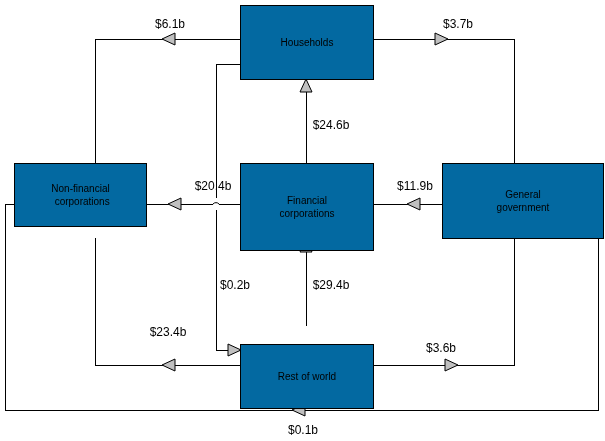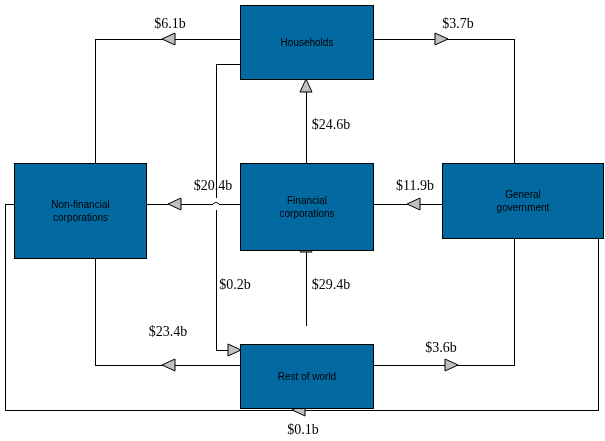--- a/index.html
+++ b/index.html
@@ -39,22 +39,22 @@
     color: #000000;
     line-height: 13px;
     z-index: 5;
   }
   .node-label {
     display: block;
     white-space: pre-line;
   }
   .flow-label {
     position: absolute;
-    font-family: Liberation Serif, serif;
-    font-size: 14px;
+    font-family: Liberation Sans, sans-serif;
+    font-size: 12px;
     color: #000000;
     white-space: nowrap;
     z-index: 6;
     transform: translate(-50%, -50%);
     background: transparent;
   }
   svg line, svg polyline, svg path {
     stroke: #000000;
     stroke-width: 1;
     fill: none;
@@ -139,21 +139,21 @@
 
     <polygon class="arrowhead" points="458,365 445,359 445,371"></polygon>
 
     <polygon class="arrowhead" points="292,410 305,404 305,416"></polygon>
   </svg>
 
   <div class="node-box" style="left:240px; top:5px; width:134px; height:75px;">
     <span class="node-label">Households</span>
   </div>
 
-  <div class="node-box" style="left:14px; top:163px; width:133px; height:96px;">
+  <div class="node-box" style="left:14px; top:163px; width:133px; height:64px;text-align:right;">
     <span class="node-label">Non-financial
 corporations</span>
   </div>
 
   <div class="node-box" style="left:240px; top:163px; width:134px; height:88px;">
     <span class="node-label">Financial
 corporations</span>
   </div>
 
   <div class="node-box" style="left:442px; top:163px; width:162px; height:76px;">

